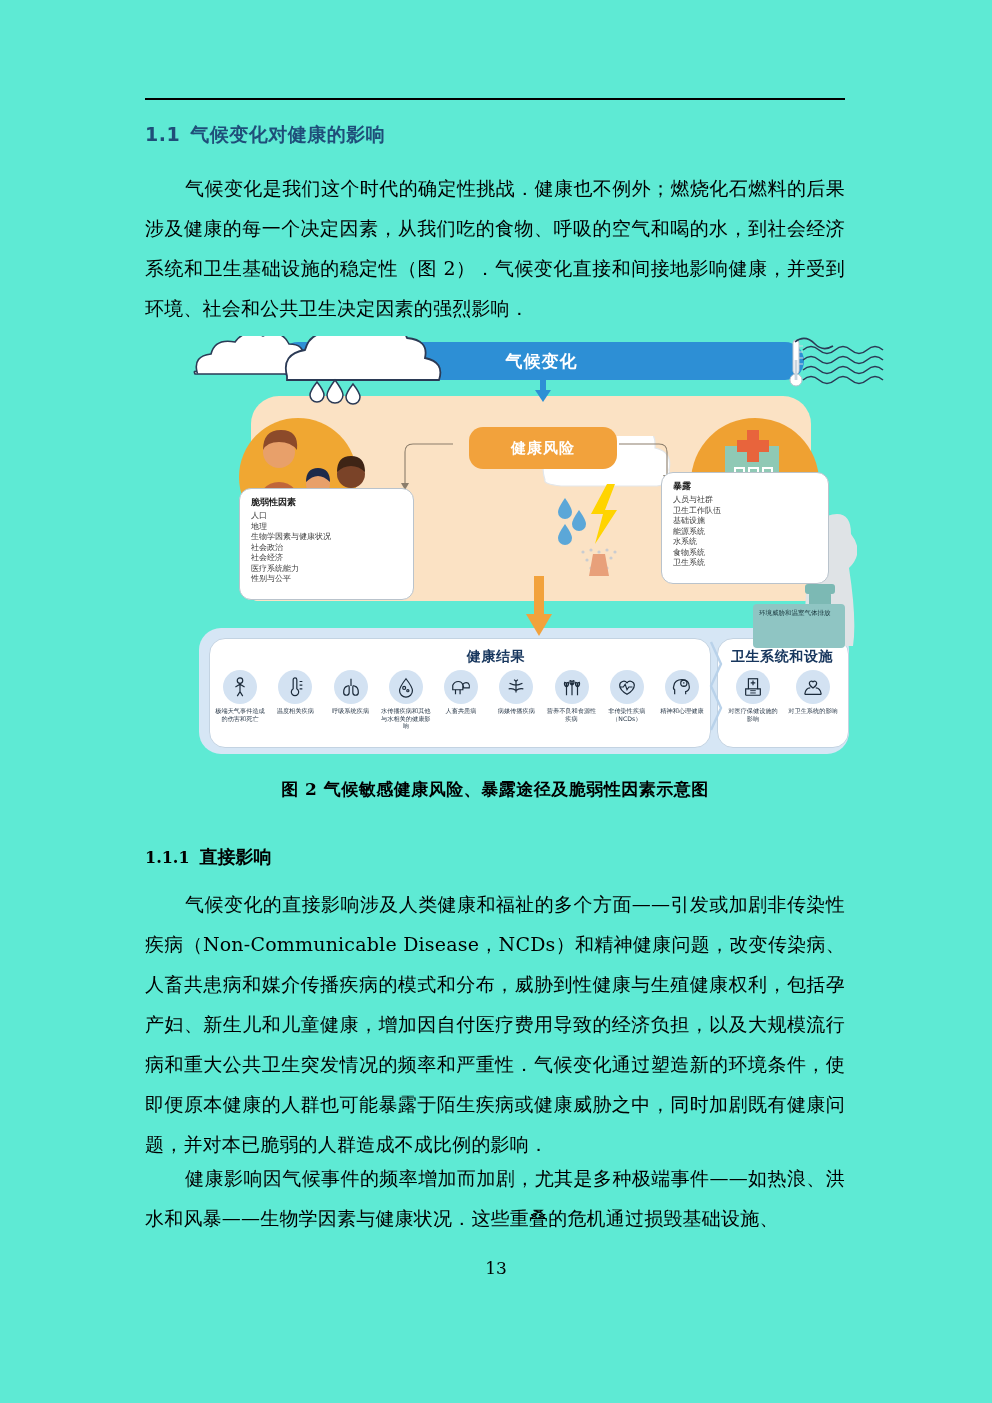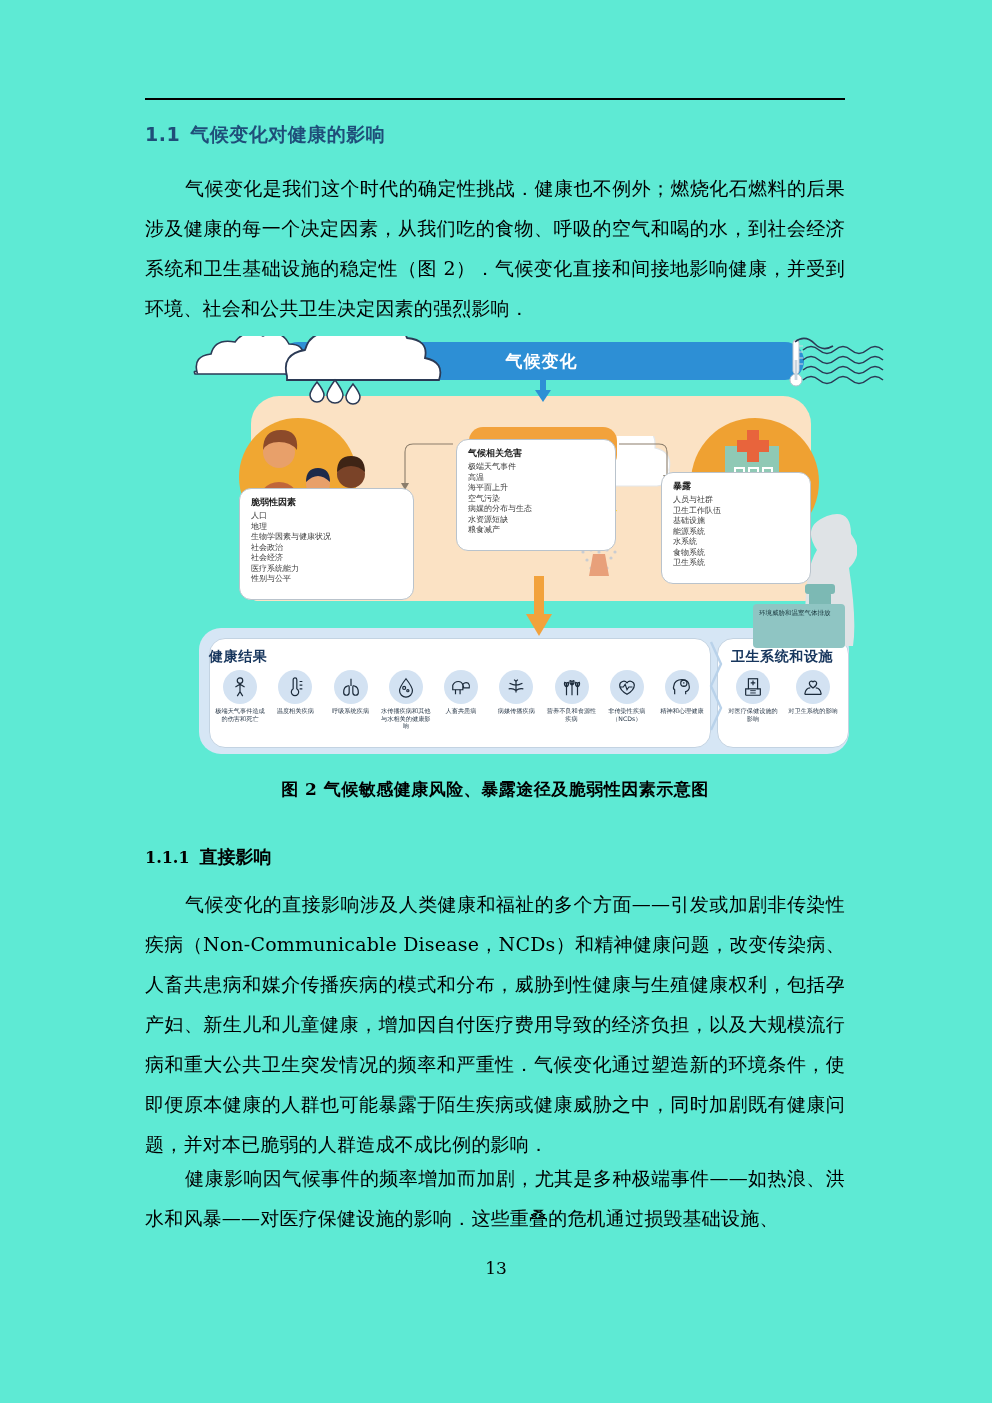--- a/index.html
+++ b/index.html
@@ -195,21 +195,21 @@
   }
   .fg-card .li {
     font-size: 8px;
     line-height: 10.5px;
     color: #3a3a3a;
     font-family: "DejaVu Sans", "Liberation Sans", sans-serif;
     white-space: nowrap;
   }
   .card-vuln { left: 48px; top: 152px; width: 175px; height: 112px; }
   .card-haz  { left: 265px; top: 103px; width: 160px; height: 112px; }
-  .card-exp  { left: 470px; top: 136px; width: 150px; height: 112px; }
+  .card-exp  { left: 470px; top: 136px; width: 168px; height: 112px; }
 
   .fg-bluepanel {
     position: absolute;
     left: 8px; top: 292px;
     width: 650px; height: 126px;
     background: #d6e6f5;
     border-radius: 22px;
   }
   .fg-white-outcome {
     position: absolute;
@@ -228,21 +228,21 @@
     border-radius: 16px;
   }
   .fg-sec-title {
     position: absolute;
     font-weight: bold;
     font-size: 14px;
     color: #17365d;
     font-family: "DejaVu Sans", "Liberation Sans", sans-serif;
     letter-spacing: 0.6px;
   }
-  .title-outcome { left: 18px; top: 312px; width: 596px; text-align: left; }
+  .title-outcome { left: 7px; top: 312px; width: 596px; text-align: center; }
   .title-system  { left: 526px; top: 312px; width: 130px; text-align: center; }
 
   .icon-row {
     position: absolute;
     left: 24px; top: 334px;
     width: 492px; height: 76px;
     display: flex;
     justify-content: space-between;
     align-items: flex-start;
   }
@@ -446,30 +446,20 @@
         <div class="t">脆弱性因素</div>
         <div class="li">人口</div>
         <div class="li">地理</div>
         <div class="li">生物学因素与健康状况</div>
         <div class="li">社会政治</div>
         <div class="li">社会经济</div>
         <div class="li">医疗系统能力</div>
         <div class="li">性别与公平</div>
       </div>
 
-      <div class="fg-card card-haz">
-        <div class="t">气候相关危害</div>
-        <div class="li">极端天气事件</div>
-        <div class="li">高温</div>
-        <div class="li">海平面上升</div>
-        <div class="li">空气污染</div>
-        <div class="li">病媒的分布与生态</div>
-        <div class="li">水资源短缺</div>
-        <div class="li">粮食减产</div>
-      </div>
 
       <div class="fg-card card-exp">
         <div class="t">暴露</div>
         <div class="li">人员与社群</div>
         <div class="li">卫生工作队伍</div>
         <div class="li">基础设施</div>
         <div class="li">能源系统</div>
         <div class="li">水系统</div>
         <div class="li">食物系统</div>
         <div class="li">卫生系统</div>
@@ -603,17 +593,17 @@
   </div>
 
   <div class="fig-caption">图 2 气候敏感健康风险、暴露途径及脆弱性因素示意图</div>
 
   <div class="h3">
     <span class="num">1.1.1</span><span>直接影响</span>
   </div>
 
   <div class="para p2"><span class="indent"></span><span>气候变化的直接影响涉及人类健康和福祉的多个方面——引发或加剧非传染性疾病（Non-Communicable Disease，NCDs）和精神健康问题，改变传染病、人畜共患病和媒介传播疾病的模式和分布，威胁到性健康与生殖健康权利，包括孕产妇、新生儿和儿童健康，增加因自付医疗费用导致的经济负担，以及大规模流行病和重大公共卫生突发情况的频率和严重性．气候变化通过塑造新的环境条件，使即便原本健康的人群也可能暴露于陌生疾病或健康威胁之中，同时加剧既有健康问题，并对本已脆弱的人群造成不成比例的影响．</span></div>
 
-  <div class="para p3"><span class="indent"></span><span>健康影响因气候事件的频率增加而加剧，尤其是多种极端事件——如热浪、洪水和风暴——对医疗保健设施的影响．这些重叠的危机通过损毁基础设施、</span></div>
+  <div class="para p3"><span class="indent"></span><span>健康影响因气候事件的频率增加而加剧，尤其是多种极端事件——如热浪、洪水和风暴——生物学因素与健康状况．这些重叠的危机通过损毁基础设施、</span></div>
 
   <div class="page-number">13</div>
 
 </div>
 
 </body></html>

